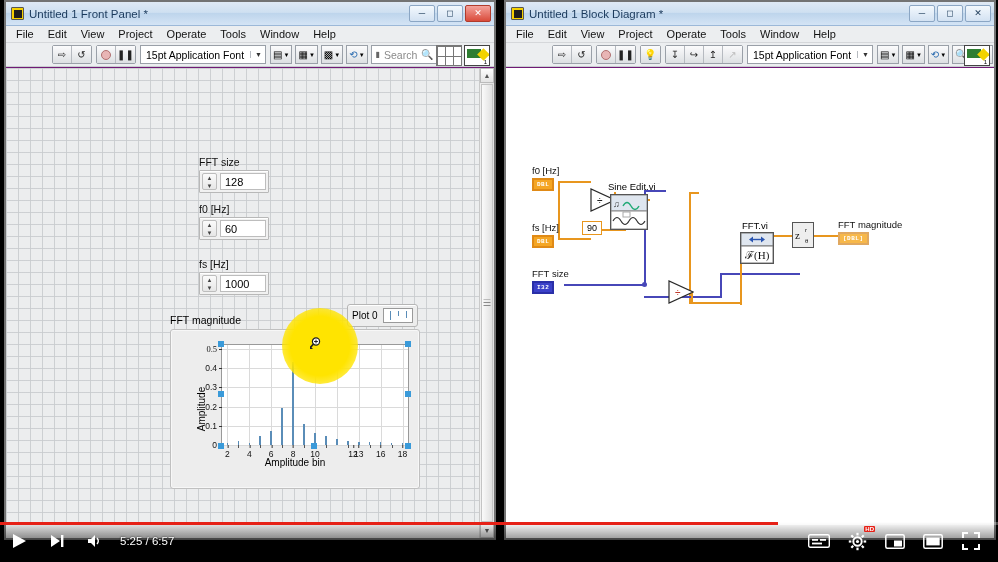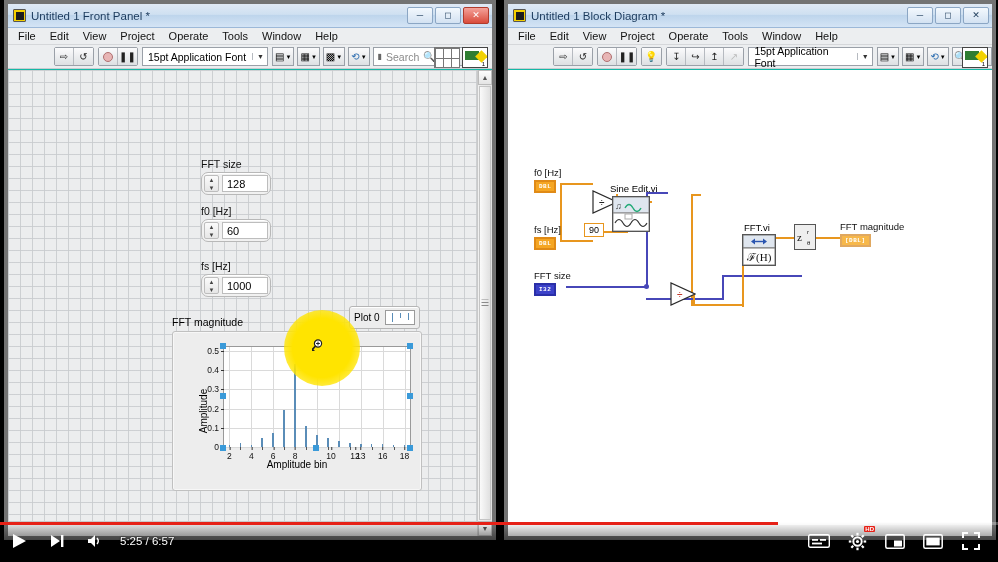--- a/index.html
+++ b/index.html
@@ -2,22 +2,22 @@
 <html><head>
 <meta charset="utf-8">
 <style>
   * { box-sizing: border-box; margin:0; padding:0; }
   html, body { width:998px; height:562px; overflow:hidden; background:#000; }
   body { font-family:"Liberation Sans", sans-serif; font-size:11px; color:#000; }
 
   #stage { position:relative; width:998px; height:562px; overflow:hidden; }
 
   
-  .lvwin { position:absolute; top:0; height:540px; background:#14b8a6;
-           border:4px solid #737373; }
+  .lvwin { position:absolute; top:0; height:540px; background:#701a75;
+           border:2px solid #737373; }
   .titlebar { height:24px;
     background:linear-gradient(to bottom,#dfe9f5 0%,#cfe0f1 45%,#bed5ec 50%,#d4e4f5 100%);
     border-bottom:1px solid #9cb8d8; display:flex; align-items:center;
     padding:0 2px 0 5px; position:relative; }
   .titlebar .ttext { font-size:11.5px; color:#1b3a5c; margin-left:5px; white-space:nowrap; }
   .lvicon { width:13px; height:13px; background:#f5d000; border:1px solid #555;
             border-radius:1px; position:relative; flex:none; }
   .lvicon:before { content:""; position:absolute; left:2px; top:2px; width:8px; height:8px;
             background:#1d1d1d; }
   .winbtns { position:absolute; right:3px; top:3px; display:flex; gap:2px; }
@@ -81,21 +81,21 @@
   .vscroll .grip { position:absolute; top:50%; left:50%; transform:translate(-50%,-50%);
                    width:7px; height:7px;
                    background:repeating-linear-gradient(to bottom,#8b8b8b 0 1px,transparent 1px 3px); }
   .hscroll { position:absolute; left:0; right:15px; bottom:0; height:15px;
              background:linear-gradient(to bottom,#f0f0f0,#e2e2e2); border-top:1px solid #c9c9c9; }
 
   
   .ctl { position:absolute; }
   .ctl .lbl { font-size:10.5px; color:#111; margin-bottom:2px; }
   .numctl { display:flex; align-items:stretch; height:23px;
-            border:1px solid #b8b8b8; border-radius:7px; background:#f1f1f1;
+            border:1px solid #b8b8b8; border-radius:1px; background:#f1f1f1;
             box-shadow:inset 0 1px 0 #fff; padding:2px; }
   .spin { width:15px; display:flex; flex-direction:column; justify-content:space-between;
           border:1px solid #bdbdbd; background:linear-gradient(to bottom,#fbfbfb,#e6e6e6);
           border-radius:2px; margin-right:3px; }
   .spin div { font-size:6px; text-align:center; line-height:8px; color:#444; }
   .numval { flex:1; background:#fff; border:1px solid #bdbdbd; font-size:11px;
             display:flex; align-items:center; padding-left:4px; }
 
   
   .graphwrap { position:absolute; }
@@ -314,26 +314,26 @@
               <div class="bar" style="left: 135.965px; height: 3.46154px;"></div>
               <div class="bar" style="left: 146.906px; height: 3.07692px;"></div>
               <div class="bar" style="left: 157.847px; height: 2.69231px;"></div>
               <div class="bar" style="left: 168.788px; height: 2.30769px;"></div>
               <div class="bar" style="left: 179.729px; height: 2.11538px;"></div>
               <div class="ytick" style="top: 100px;">0</div>
               <div class="ytick" style="top: 80.7692px;">0.1</div>
               <div class="ytick" style="top: 61.5385px;">0.2</div>
               <div class="ytick" style="top: 42.3077px;">0.3</div>
               <div class="ytick" style="top: 23.0769px;">0.4</div>
-              <div class="ytick" style="top: 3.84615px;">0.5</div>
+              <div class="ytick" style="top: 3.84615px; font-family: Liberation Serif, serif;">0.5</div>
               <div class="xtick" style="left: 5.47059px;">2</div>
               <div class="xtick" style="left: 27.3529px;">4</div>
               <div class="xtick" style="left: 49.2353px;">6</div>
               <div class="xtick" style="left: 71.1176px;">8</div>
-              <div class="xtick" style="left: 107px;">10</div>
+              <div class="xtick" style="left: 93px;">10</div>
               <div class="xtick" style="left: 131px;">12</div>
               <div class="xtick" style="left: 136.765px;">13</div>
               <div class="xtick" style="left: 158.647px;">16</div>
               <div class="xtick" style="left: 180.529px;">18</div>
               <div class="xminor" style="left: 16.4118px;"></div>
               <div class="xminor" style="left: 38.2941px;"></div>
               <div class="xminor" style="left: 60.1765px;"></div>
               <div class="xminor" style="left: 82.0588px;"></div>
               <div class="xminor" style="left: 103.941px;"></div>
               <div class="xminor" style="left: 125.824px;"></div>

